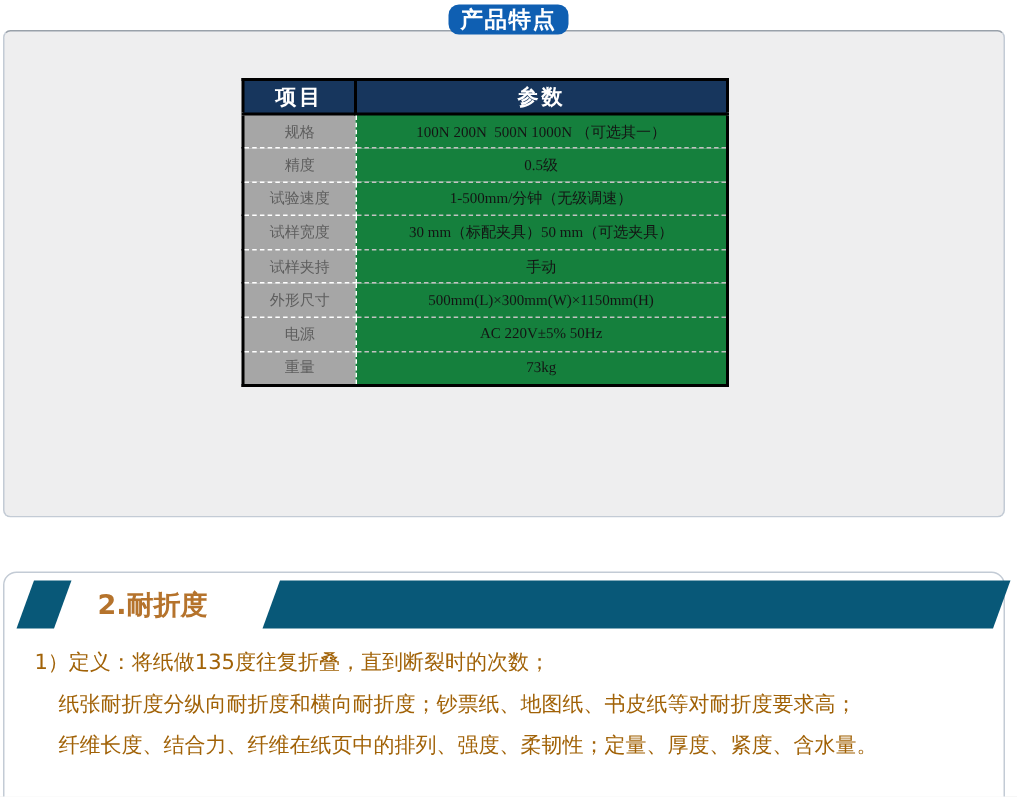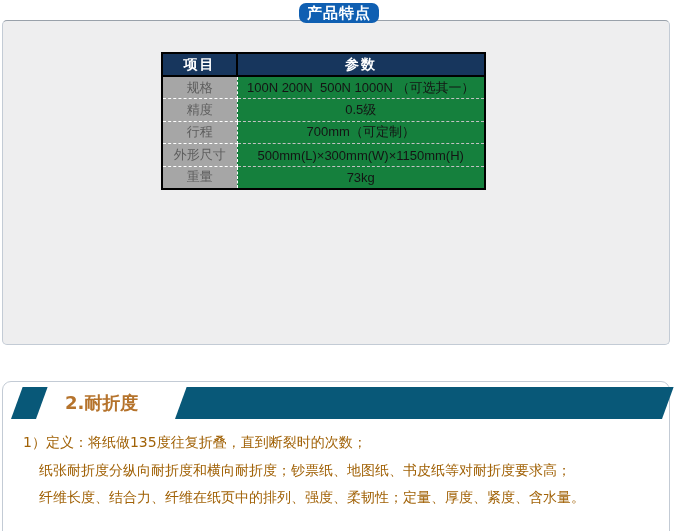--- a/index.html
+++ b/index.html
@@ -35,37 +35,37 @@
     color:#ffffff;font-size:15px;font-weight:bold;
     display:flex;align-items:center;justify-content:center;
     letter-spacing:1px;
     z-index:5;
   }
   
   .spec-table{
     position:absolute;left:158px;top:31px;
     border-collapse:collapse;
     border:2px solid #000000;
-    font-family:Liberation Sans, sans-serif;
+    font-family:Liberation Serif, serif;
     table-layout:fixed;
   }
   .spec-table th{
     background:var(--header-navy);
     color:#ffffff;
     font-size:14px;font-weight:bold;
     height:23px;text-align:center;
     letter-spacing:2px;
     border-bottom:2px solid #000000;
   }
   .spec-table th.col-item{width:75px;border-right:2px solid #000000;}
   .spec-table th.col-param{width:248px;}
   .spec-table td{
     height:22.6px;
     text-align:center;vertical-align:middle;
-    font-size:13px;
+    font-size:10px;
   }
   .spec-table td.label-cell{
     background:var(--label-gray);
     color:#5e5e5e;
     border:1px dashed #ffffff;
     border-left:none;
   }
   .spec-table td.value-cell{
     background:#15803d;
     color:#141414;
@@ -129,26 +129,38 @@
     <tbody>
         <tr>
           <td class="label-cell">规格</td>
           <td class="value-cell">100N 200N  500N 1000N （可选其一）</td>
         </tr>
         <tr>
           <td class="label-cell">精度</td>
           <td class="value-cell">0.5级</td>
         </tr>
         <tr>
-          <td class="label-cell">行程</td>
-          <td class="value-cell">700mm（可定制）</td>
+          <td class="label-cell">试验速度</td>
+          <td class="value-cell">1-500mm/分钟（无级调速）</td>
+        </tr>
+        <tr>
+          <td class="label-cell">试样宽度</td>
+          <td class="value-cell">30 mm（标配夹具）50 mm（可选夹具）</td>
+        </tr>
+        <tr>
+          <td class="label-cell">试样夹持</td>
+          <td class="value-cell">手动</td>
         </tr>
         <tr>
           <td class="label-cell">外形尺寸</td>
           <td class="value-cell">500mm(L)×300mm(W)×1150mm(H)</td>
+        </tr>
+        <tr>
+          <td class="label-cell">电源</td>
+          <td class="value-cell">AC 220V±5% 50Hz</td>
         </tr>
         <tr>
           <td class="label-cell">重量</td>
           <td class="value-cell">73kg</td>
         </tr>
       </tbody>
   </table>
 </div>
 
 <div class="bottom-panel">

